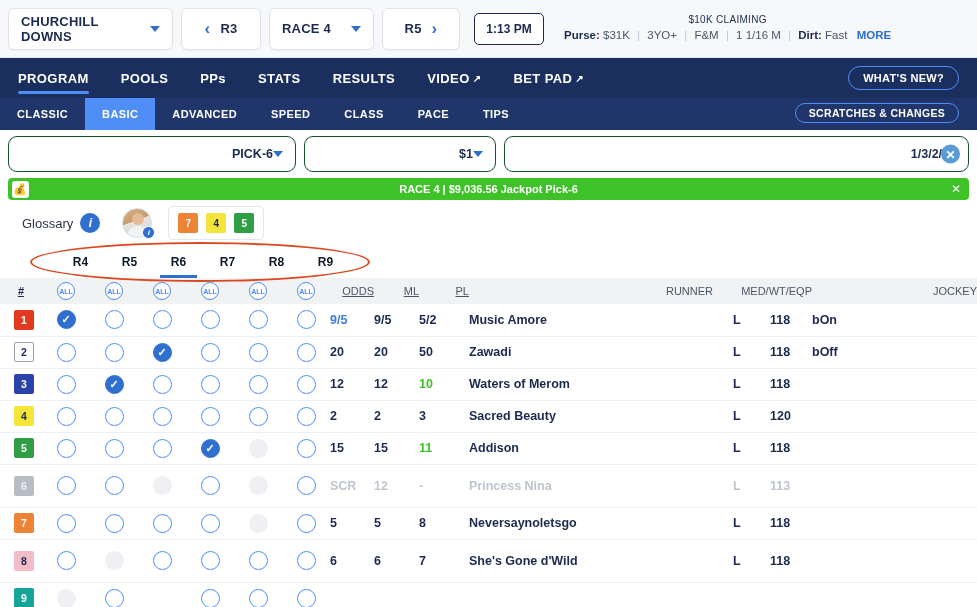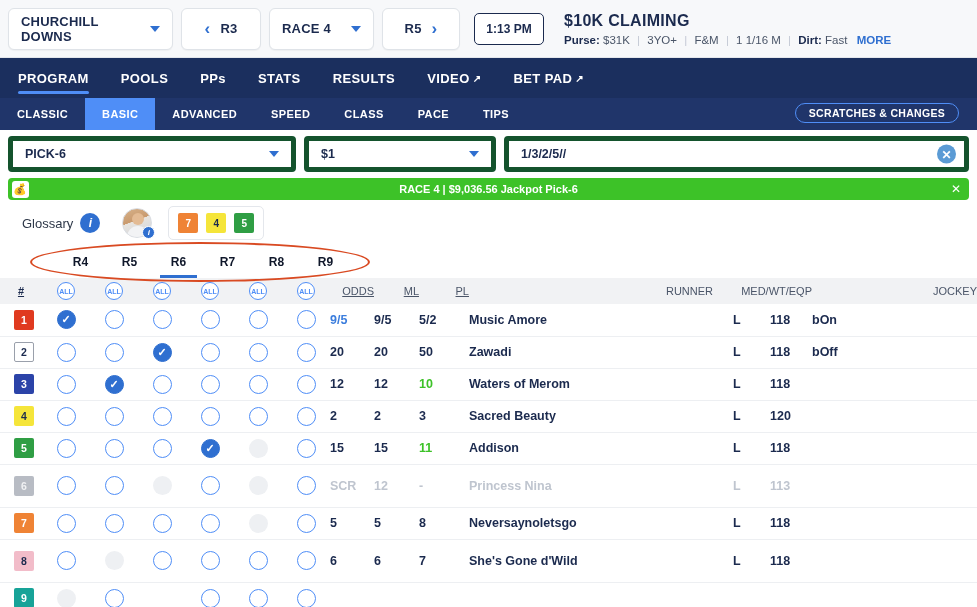--- a/index.html
+++ b/index.html
@@ -52,21 +52,21 @@
   .time-box {
     border: 1.5px solid #1b2a4e;
     border-radius: 5px;
     height: 32px; min-width: 70px;
     display: flex; align-items: center; justify-content: center;
     font-size: 12px; font-weight: bold;
     background: #fff;
     margin-left: 6px;
   }
   .race-meta { margin-left: 12px; line-height: 1.45; }
-  .race-meta .rm-title { font-size: 16px; font-weight: bold; letter-spacing: .3px; }
+  .race-meta .rm-title { font-size: 10px; font-weight: normal; letter-spacing: .3px; text-align: center; }
   .race-meta .rm-sub { font-size: 11.5px; color: #4a5568; }
   .race-meta .rm-sub b { color: #1b2a4e; }
   .race-meta .rm-sub .sep { color: #c3c9d4; margin: 0 4px; }
   .more-link { color: #2f6fd0; font-weight: bold; font-size: 11.5px; margin-left: 6px; cursor: pointer; }
 
   
   .nav-main {
     height: 40px;
     background: #1b2f5e;
     display: flex;
@@ -111,22 +111,22 @@
     padding: 3px 13px; letter-spacing: .3px; cursor: pointer;
     background: transparent;
   }
 
   
   .betrow {
     height: 48px; display: flex; align-items: center;
     padding: 0 8px; gap: 8px; background: #fff;
   }
   .bet-field {
-    height: 36px; border: 5px solid #14532d; border-radius: 4px;
-    display: flex; align-items: center; justify-content: space-between;
+    height: 36px; border: 1px solid #14532d; border-radius: 9px;
+    display: flex; align-items: center; justify-content: flex-end;
     padding: 0 12px; font-size: 12.5px; font-weight: bold;
     background: #fff; cursor: pointer;
   }
   .bf-type { width: 288px; }
   .bf-amt  { width: 192px; }
   .bf-sel  { flex: 1; position: relative; font-weight: bold; }
   .clear-x {
     position: absolute; right: 8px; top: 50%; transform: translateY(-50%);
     width: 19px; height: 19px; border-radius: 50%;
     background: #5b9bd5; color: #fff;
@@ -322,20 +322,21 @@
       <span>RESULTS</span>
     </div>
     <div class="nav-item">
       <span>VIDEO</span>
       <span class="ext">↗</span>
     </div>
     <div class="nav-item">
       <span>BET PAD</span>
       <span class="ext">↗</span>
     </div>
+    <button class="pill-btn">WHAT'S NEW?</button>
 </div>
 <div class="nav-sub" id="navSub">
   <div class="sub-item">CLASSIC</div>
     <div class="sub-item active">BASIC</div>
     <div class="sub-item">ADVANCED</div>
     <div class="sub-item">SPEED</div>
     <div class="sub-item">CLASS</div>
     <div class="sub-item">PACE</div>
     <div class="sub-item">TIPS</div>
     <button class="pill-btn2">SCRATCHES &amp; CHANGES</button>

